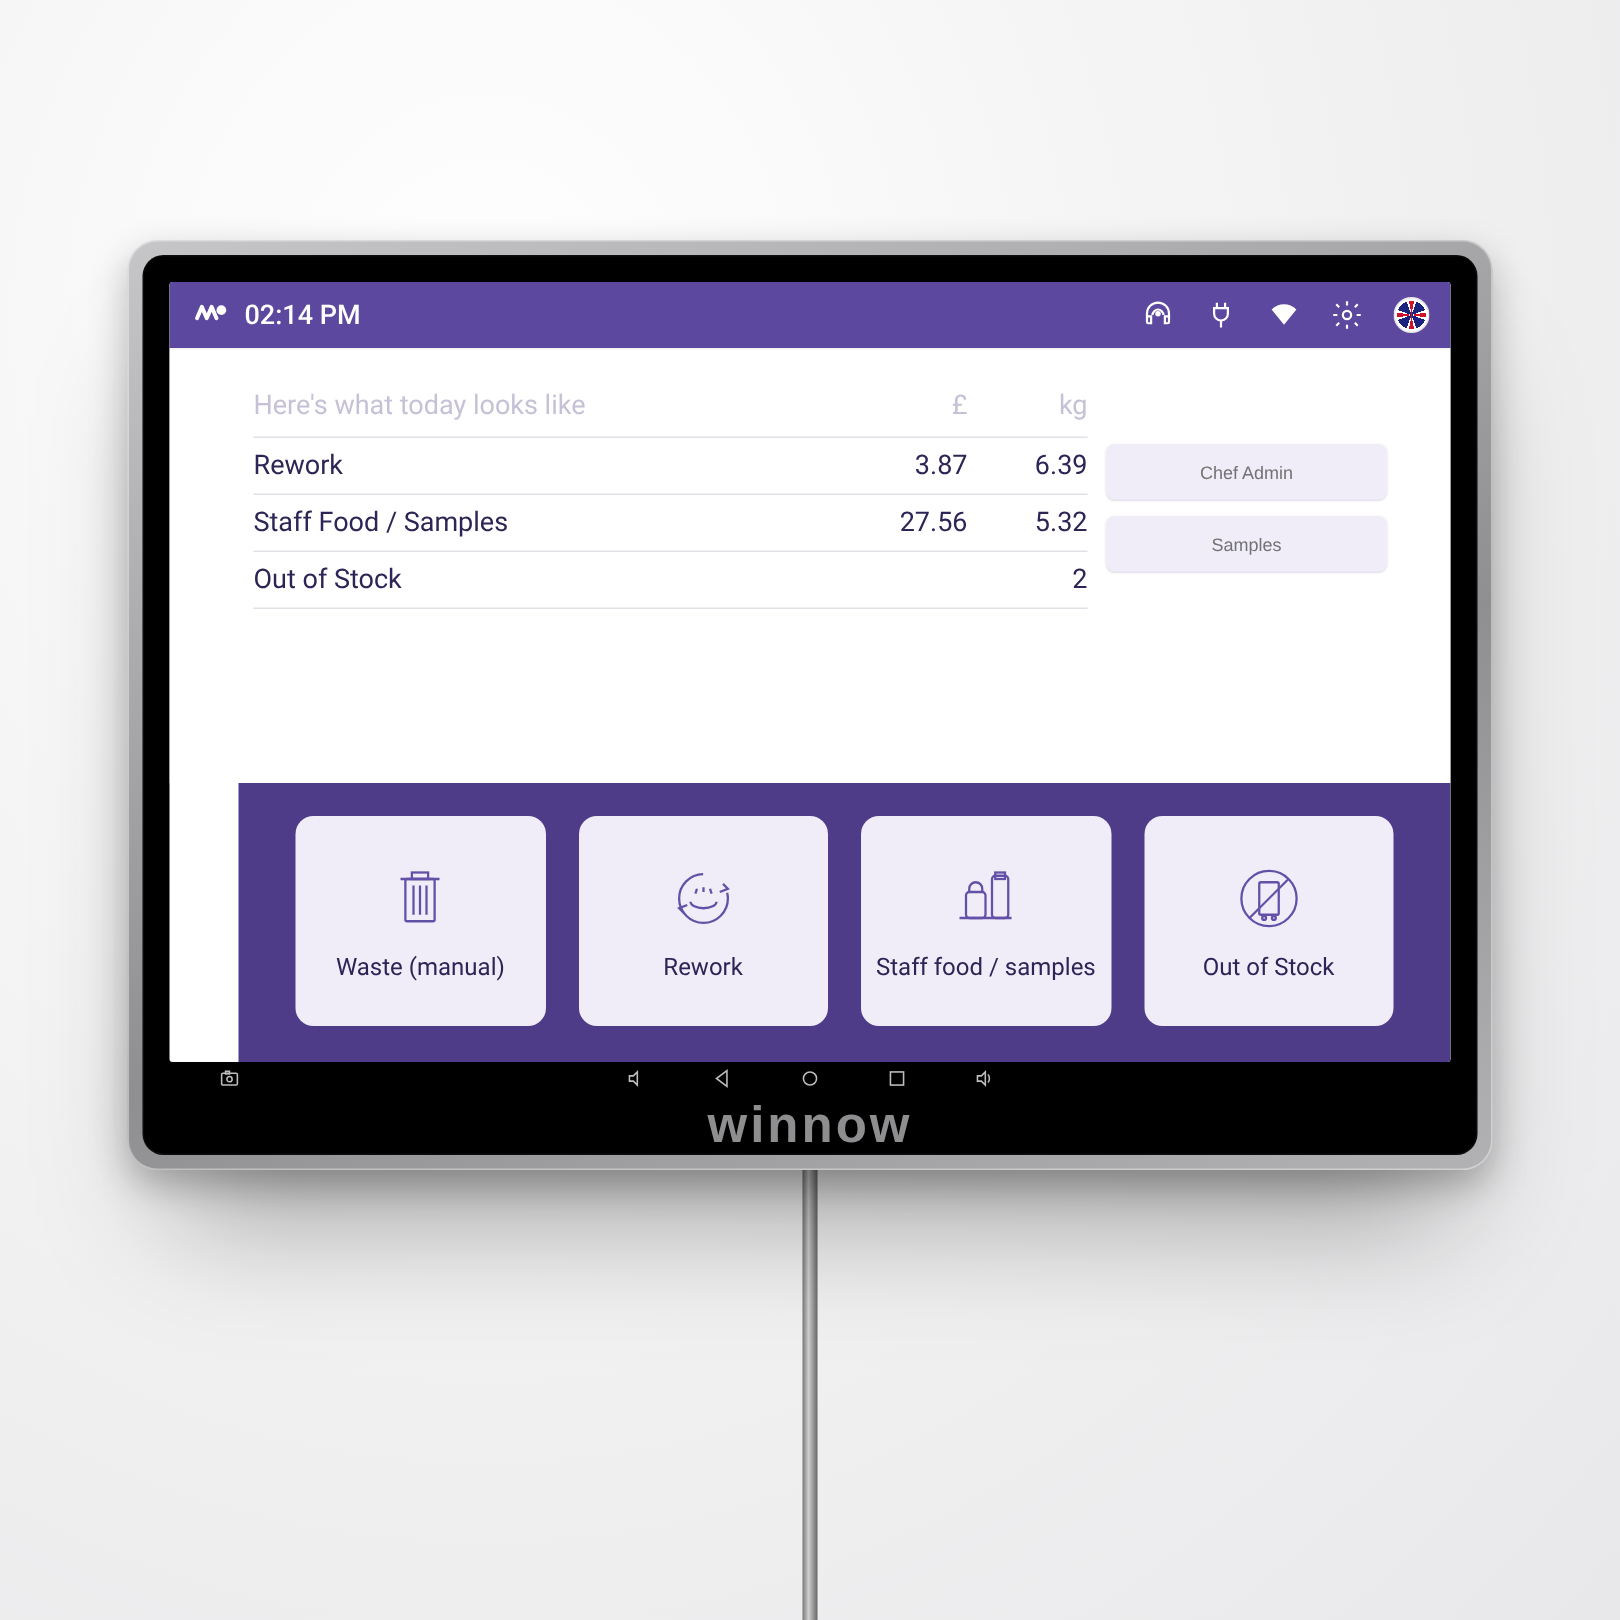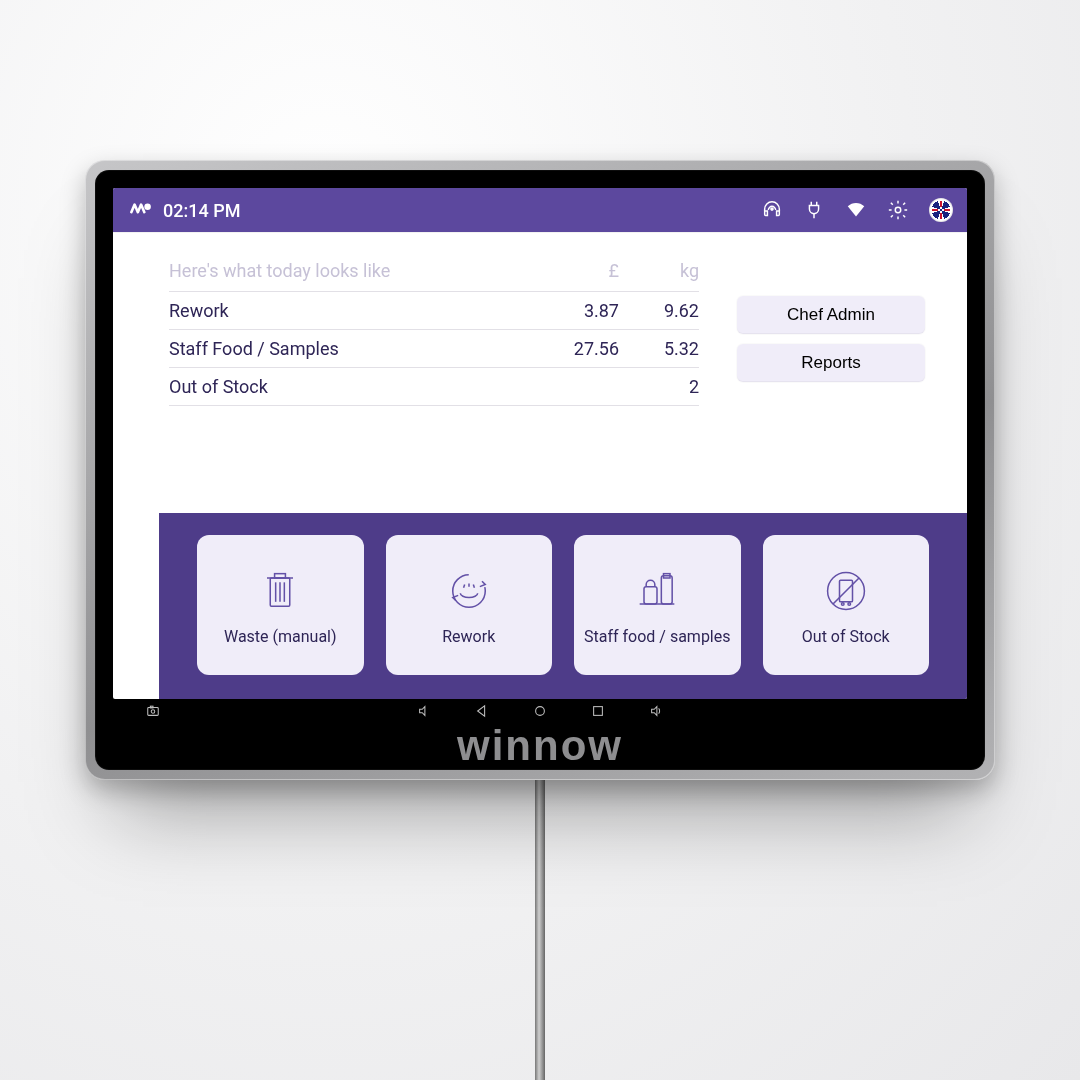--- a/index.html
+++ b/index.html
@@ -71,21 +71,21 @@
     box-shadow:0 0 0 1px rgba(0,0,0,.6);
   }
   .brand-strip{
     flex:1;
     display:flex;
     align-items:center;
     justify-content:center;
   }
   .brand-text{
     color:#8e8e90;
-    font-size:42px;
+    font-size:34px;
     letter-spacing:2px;
     font-weight:700;
     font-family:"Segoe UI",Arial,sans-serif;
     text-transform:lowercase;
   }
 
   
   .statusbar{
     height:44px;
     background:var(--accent);
@@ -124,21 +124,21 @@
     margin-left:10px;
     box-shadow:inset 0 0 0 1px rgba(0,0,0,.1);
   }
 
   
   .main{
     flex:1;
     background:#fff;
     padding:28px 42px 0 56px;
     display:flex;
-    gap:38px;
+    gap:12px;
     color:var(--text-dark);
     font-size:18px;
     min-height:0;
   }
   .metrics{flex:1;}
   .metrics-header{
     display:flex;
     color:var(--faded-header);
     font-size:18px;
     padding-bottom:10px;
@@ -157,22 +157,22 @@
   .metric-row .m-col{width:80px;text-align:right;font-variant-numeric:tabular-nums;}
   .sidebuttons{
     width:188px;
     display:flex;flex-direction:column;
     padding-top:36px;
     gap:10px;
   }
   .side-btn{
     background:var(--tile-bg);
     border:none;
-    color:#000000;
-    font-size:17px;
+    color:#737373;
+    font-size:12px;
     height:38px;
     border-radius:6px;
     box-shadow:inset 0 -1px 0 rgba(0,0,0,.04), 0 0 0 1px rgba(0,0,0,.02);
     cursor:pointer;
   }
 
   
   .actionbar{
     background:var(--accent-dark);
     padding:22px 38px 24px 38px;
@@ -269,37 +269,37 @@
       <div class="main">
         <div class="metrics">
           <div class="metrics-header">
             <span class="hdr-label">Here's what today looks like</span>
             <span class="hdr-col">£</span>
             <span class="hdr-col">kg</span>
           </div>
           <div class="metric-row">
             <span class="m-label">Rework</span>
             <span class="m-col">3.87</span>
-            <span class="m-col">9.62</span>
+            <span class="m-col">6.39</span>
           </div>
           <div class="metric-row">
             <span class="m-label">Staff Food / Samples</span>
             <span class="m-col">27.56</span>
             <span class="m-col">5.32</span>
           </div>
           <div class="metric-row">
             <span class="m-label">Out of Stock</span>
             <span class="m-col"></span>
             <span class="m-col">2</span>
           </div>
         </div>
 
         <div class="sidebuttons">
           <button class="side-btn">Chef Admin</button>
-          <button class="side-btn">Reports</button>
+          <button class="side-btn">Samples</button>
         </div>
       </div>
 
       <div class="actionbar">
         <div class="tile">
           <span class="tile-icon">
             <svg viewBox="0 0 48 48">
                 <rect x="15" y="12" width="18" height="26" rx="1"></rect>
                 <line x1="20" y1="16" x2="20" y2="34"></line>
                 <line x1="24" y1="16" x2="24" y2="34"></line>

